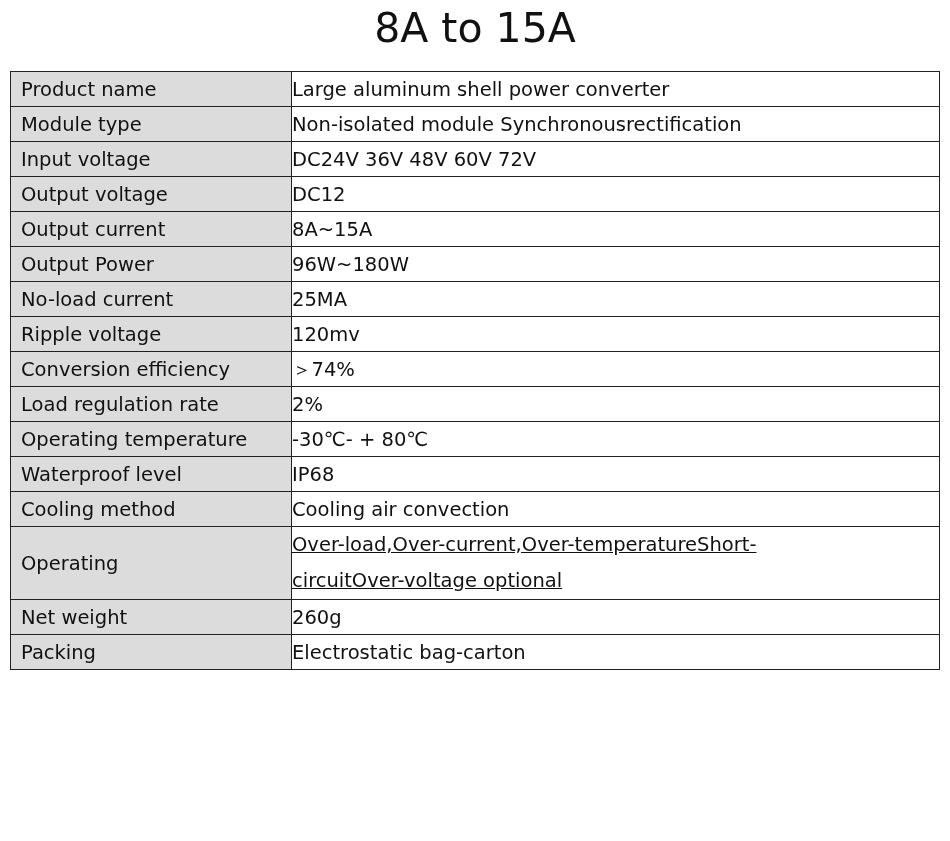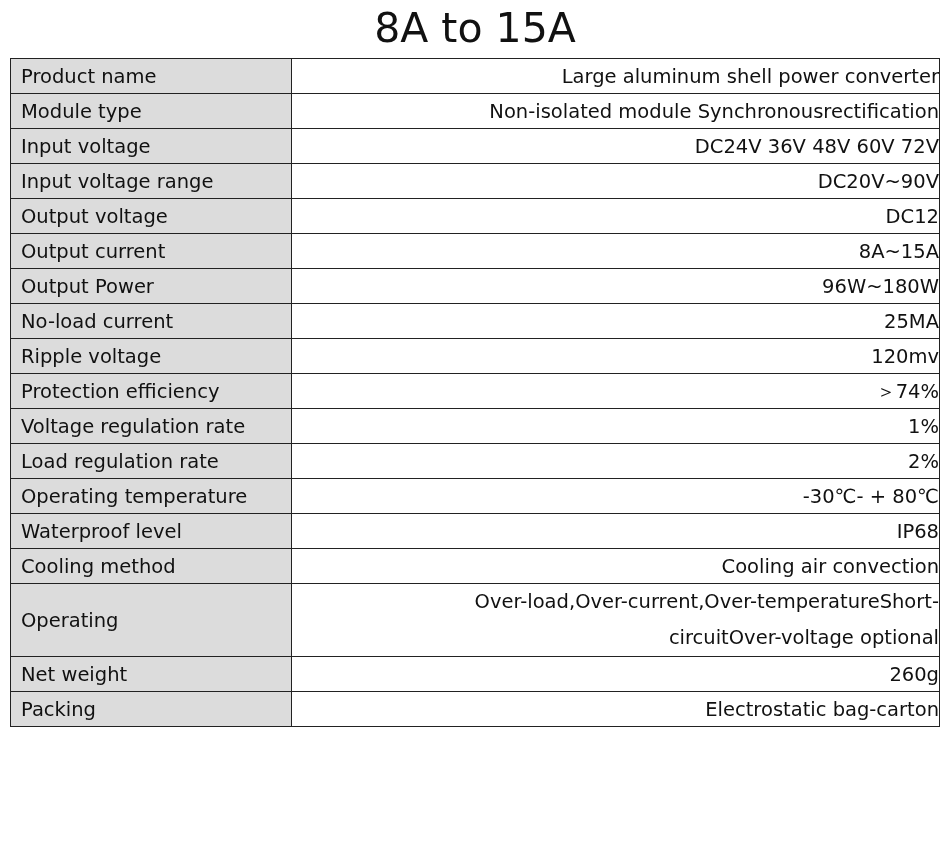--- a/index.html
+++ b/index.html
@@ -1,46 +1,42 @@
 <!DOCTYPE html>
 <html><head>
 <meta charset="utf-8">
 <style>
   html,body{margin:0;padding:0;background:#fff;}
   body{width:950px;height:841px;position:relative;font-family:"DejaVu Sans",sans-serif;color:#111;overflow:hidden;}
   .title{position:absolute;top:0;left:0;width:950px;height:60px;text-align:center;font-size:41px;line-height:56px;letter-spacing:0px;}
-  table{position:absolute;left:10px;top:58px;width:930px;border-collapse:collapse;table-layout:fixed;}
+  table{position:absolute;left:10px;top:71px;width:930px;border-collapse:collapse;table-layout:fixed;}
   td{border:1.5px solid #222;font-size:19.5px;padding:0;height:34px;vertical-align:middle;white-space:nowrap;}
   td.lbl{width:270px;background:#dcdcdc;padding-left:10px;}
-  td.val{text-align:right;}
+  td.val{text-align:left;}
   tr.tall td{height:71px;}
-  td.val .multi{display:block;line-height:36px;white-space:normal;}
+  td.val .multi{display:block;line-height:36px;white-space:normal;text-decoration:underline;}
 </style>
 </head>
 <body>
 
 <div class="title">8A to 15A</div>
 
 <table>
   <tbody>
     <tr>
         <td class="lbl">Product name</td>
         <td class="val">Large aluminum shell power converter</td>
       </tr>
     <tr>
         <td class="lbl">Module type</td>
         <td class="val">Non-isolated module Synchronousrectification</td>
       </tr>
     <tr>
         <td class="lbl">Input voltage</td>
         <td class="val">DC24V 36V 48V 60V 72V</td>
-      </tr>
-    <tr>
-        <td class="lbl">Input voltage range</td>
-        <td class="val">DC20V~90V</td>
       </tr>
     <tr>
         <td class="lbl">Output voltage</td>
         <td class="val">DC12</td>
       </tr>
     <tr>
         <td class="lbl">Output current</td>
         <td class="val">8A~15A</td>
       </tr>
     <tr>
@@ -49,26 +45,22 @@
       </tr>
     <tr>
         <td class="lbl">No-load current</td>
         <td class="val">25MA</td>
       </tr>
     <tr>
         <td class="lbl">Ripple voltage</td>
         <td class="val">120mv</td>
       </tr>
     <tr>
-        <td class="lbl">Protection efficiency</td>
+        <td class="lbl">Conversion efficiency</td>
         <td class="val">＞74%</td>
-      </tr>
-    <tr>
-        <td class="lbl">Voltage regulation rate</td>
-        <td class="val">1%</td>
       </tr>
     <tr>
         <td class="lbl">Load regulation rate</td>
         <td class="val">2%</td>
       </tr>
     <tr>
         <td class="lbl">Operating temperature</td>
         <td class="val">-30℃- + 80℃</td>
       </tr>
     <tr>

